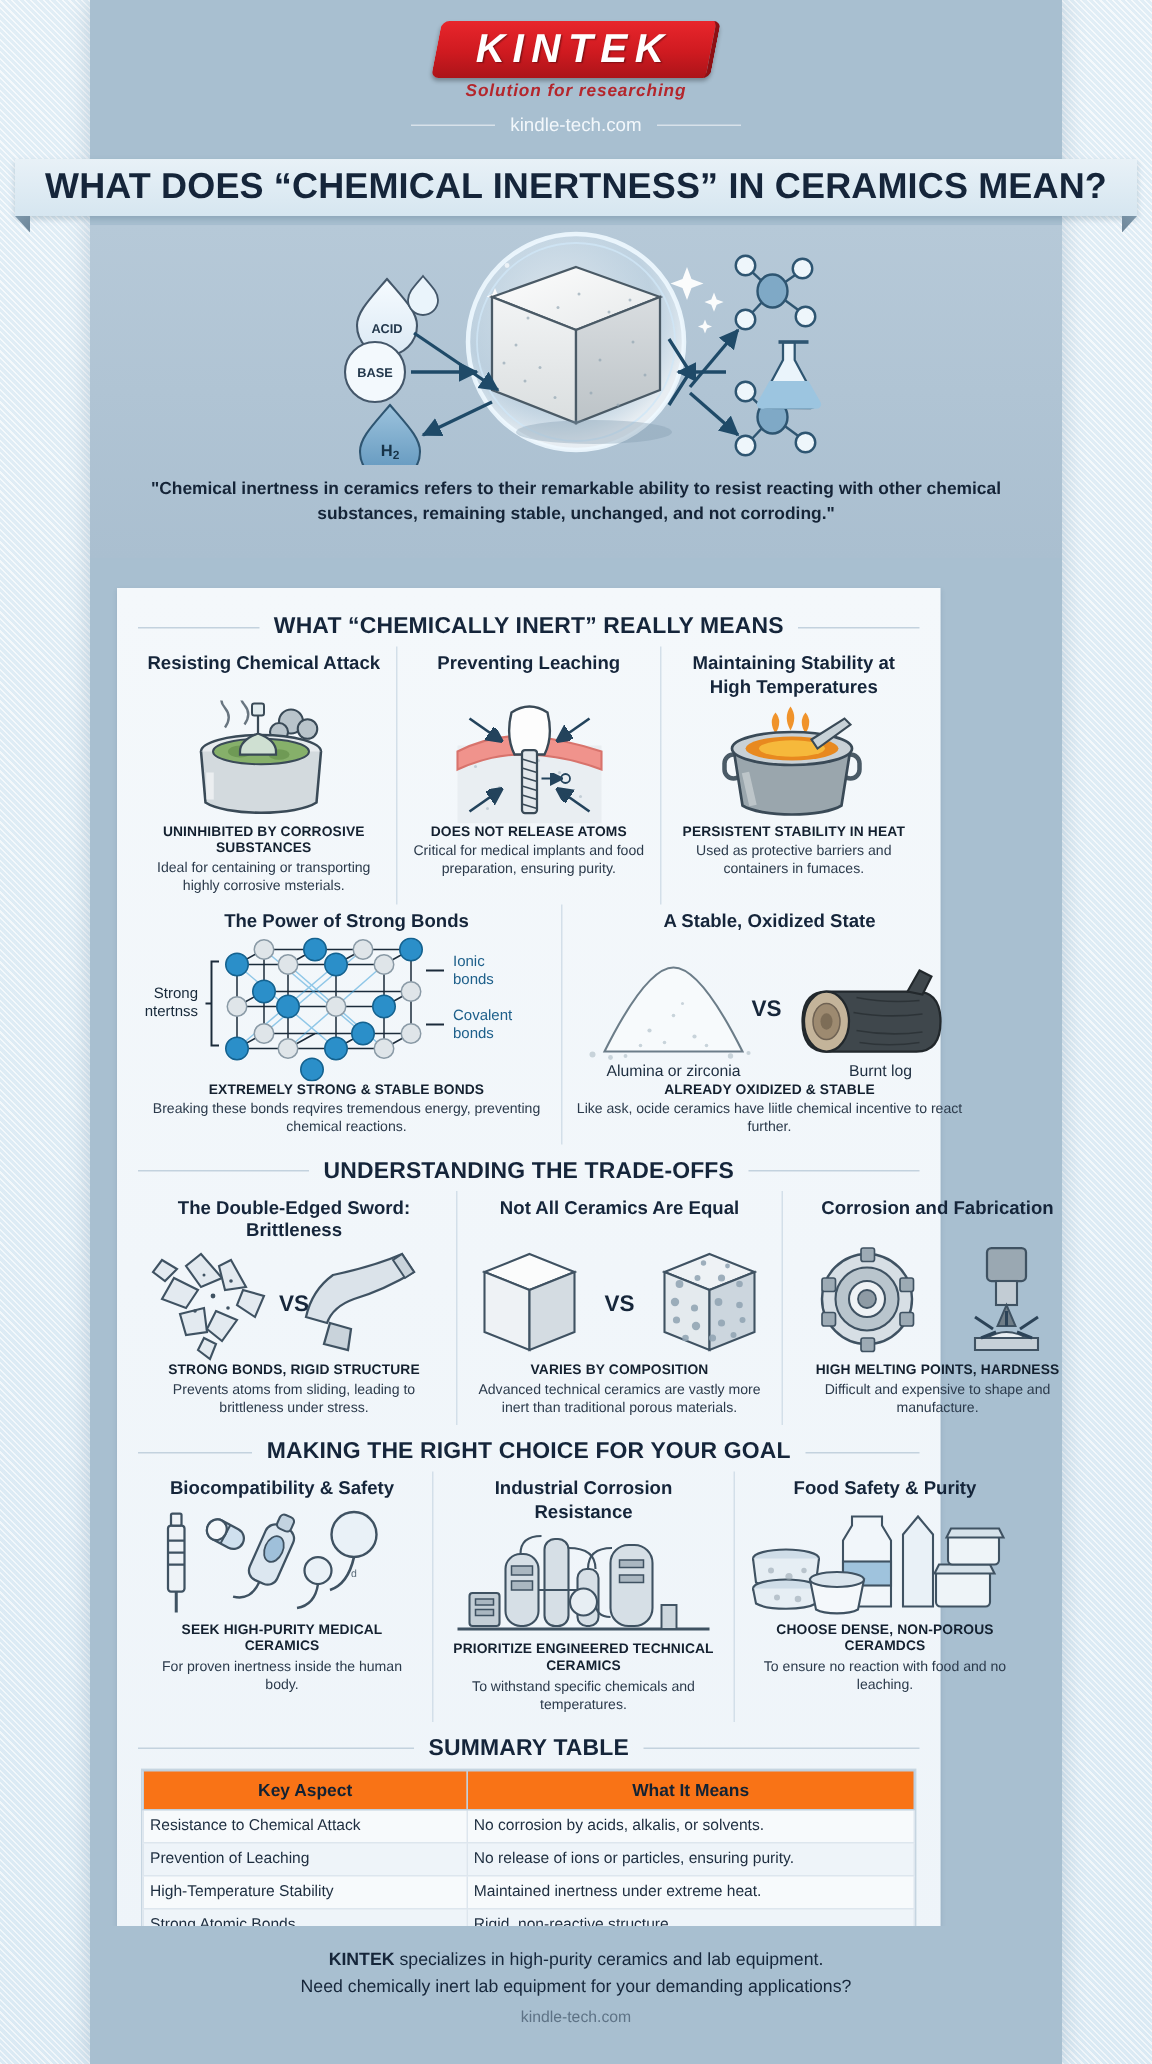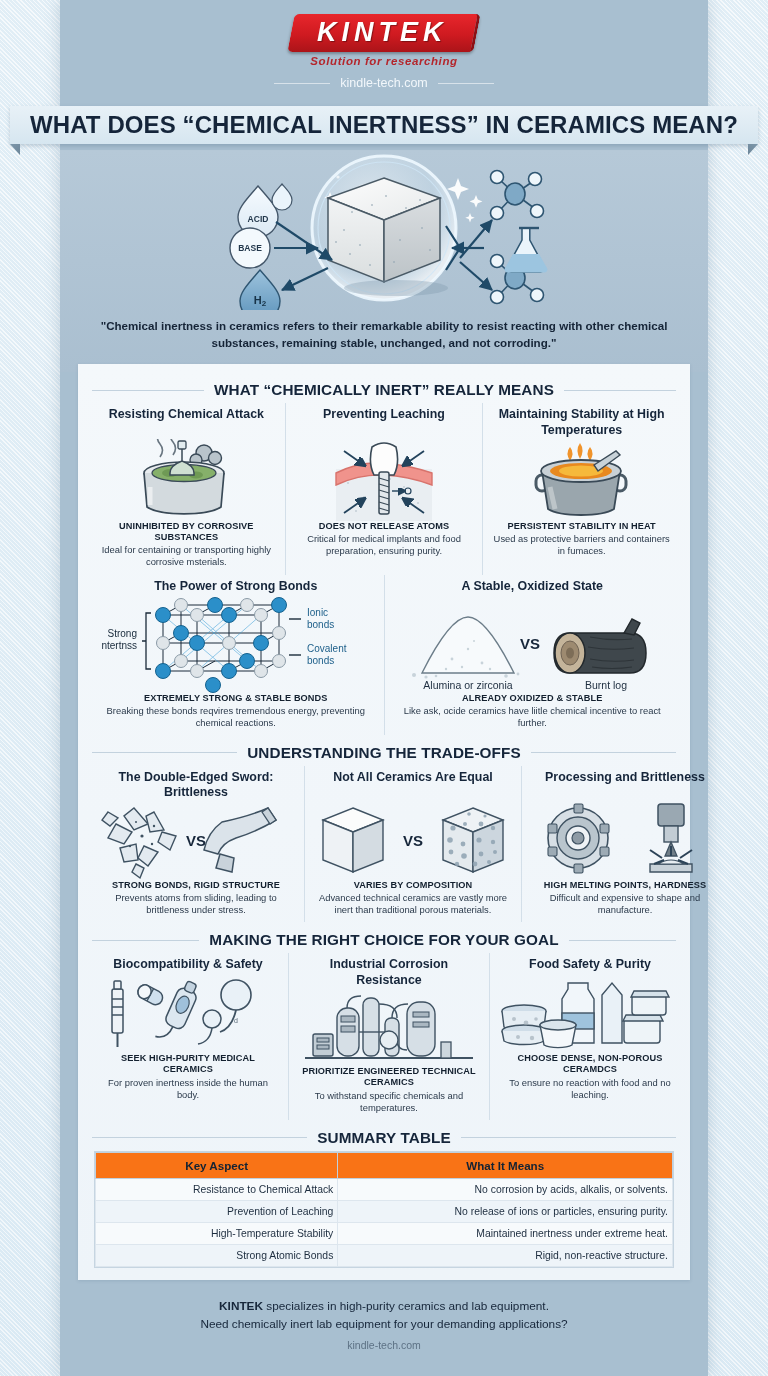--- a/index.html
+++ b/index.html
@@ -75,21 +75,21 @@
           background: linear-gradient(180deg, #b6c9d8 0%, #aabfd0 100%); }
   .hero-art { position: relative; height: 160px; }
   .hero-quote {
     position: absolute; left: 30px; right: 30px; top: 168px;
     text-align: center; color: #152437; font-weight: bold;
     font-size: 11.6px; line-height: 1.45;
   }
 
   
   .content {
-    position: absolute; left: 18px; top: 364px; width: 612px;
+    position: absolute; left: 18px; top: 392px; width: 549px;
     background: linear-gradient(180deg, #f4f8fb 0%, #eef4f9 100%);
     padding: 8px 10px 10px 10px;
     box-shadow: 0 1px 3px rgba(70,100,125,.18);
   }
   .sec-head { display: flex; align-items: center; gap: 10px; margin: 9px 4px 4px 4px; }
   .sec-head .rule { flex: 1; height: 1px; background: #c3d2de; }
   .sec-head h2 {
     font-size: 15.3px; font-weight: bold; color: #15253a; white-space: nowrap;
     letter-spacing: .1px;
   }
@@ -108,21 +108,21 @@
   .cap-sub { font-size: 9.4px; color: #2b3a4b; line-height: 1.3; }
 
   
   .tbl { margin: 4px 6px 2px 6px; border: 1px solid #c6d5e1; background: #fff; }
   .tbl table { width: 100%; border-collapse: collapse; }
   .tbl th {
     background: #f97316; color: #132233; font-size: 11.6px; font-weight: bold;
     padding: 6px 4px; border: 1px solid #c0d0de;
   }
   .tbl td {
-    font-size: 10.4px; color: #1d2d3f; text-align: right;
+    font-size: 10.4px; color: #1d2d3f; text-align: left;
     padding: 5px 4px; border: 1px solid #dde6ee; background: #f7fafc;
   }
   .tbl tr:nth-child(even) td { background: #eef4f9; }
 
   
   .footer {
     position: absolute; left: 0; bottom: 0; width: 648px; height: 92px;
     background: #a8bfd0; text-align: center; padding-top: 14px;
   }
   .footer p { font-size: 11.8px; color: #16263a; line-height: 1.5; }
@@ -575,21 +575,21 @@
                     <circle cx="172" cy="14" r="1.6"></circle>
                 </g>
               </g>
             </svg>
           </div>
           <div class="cap-strong">VARIES BY COMPOSITION</div>
           <div class="cap-sub">Advanced technical ceramics are vastly more inert than traditional porous materials.</div>
         </div>
 
         <div class="col">
-          <h3>Processing and Brittleness</h3>
+          <h3>Corrosion and Fabrication</h3>
           <div class="art">
             <svg width="190" height="78" viewBox="0 0 190 78">
               <g>
                 <circle cx="48" cy="36" r="30" fill="#d7dfe5" stroke="#3f5262" stroke-width="1.6"></circle>
                 <circle cx="48" cy="36" r="21" fill="#b9c5cd" stroke="#3f5262" stroke-width="1.4"></circle>
                 <circle cx="48" cy="36" r="12" fill="#eef2f5" stroke="#3f5262" stroke-width="1.4"></circle>
                 <circle cx="48" cy="36" r="6" fill="#8e9ba5" stroke="#3f5262" stroke-width="1.2"></circle>
                 <g fill="#9dabb5" stroke="#3f5262" stroke-width="1.1">
                   <rect x="44" y="2" width="9" height="9" rx="1.5"></rect>
                   <rect x="70" y="22" width="9" height="9" rx="1.5"></rect>

